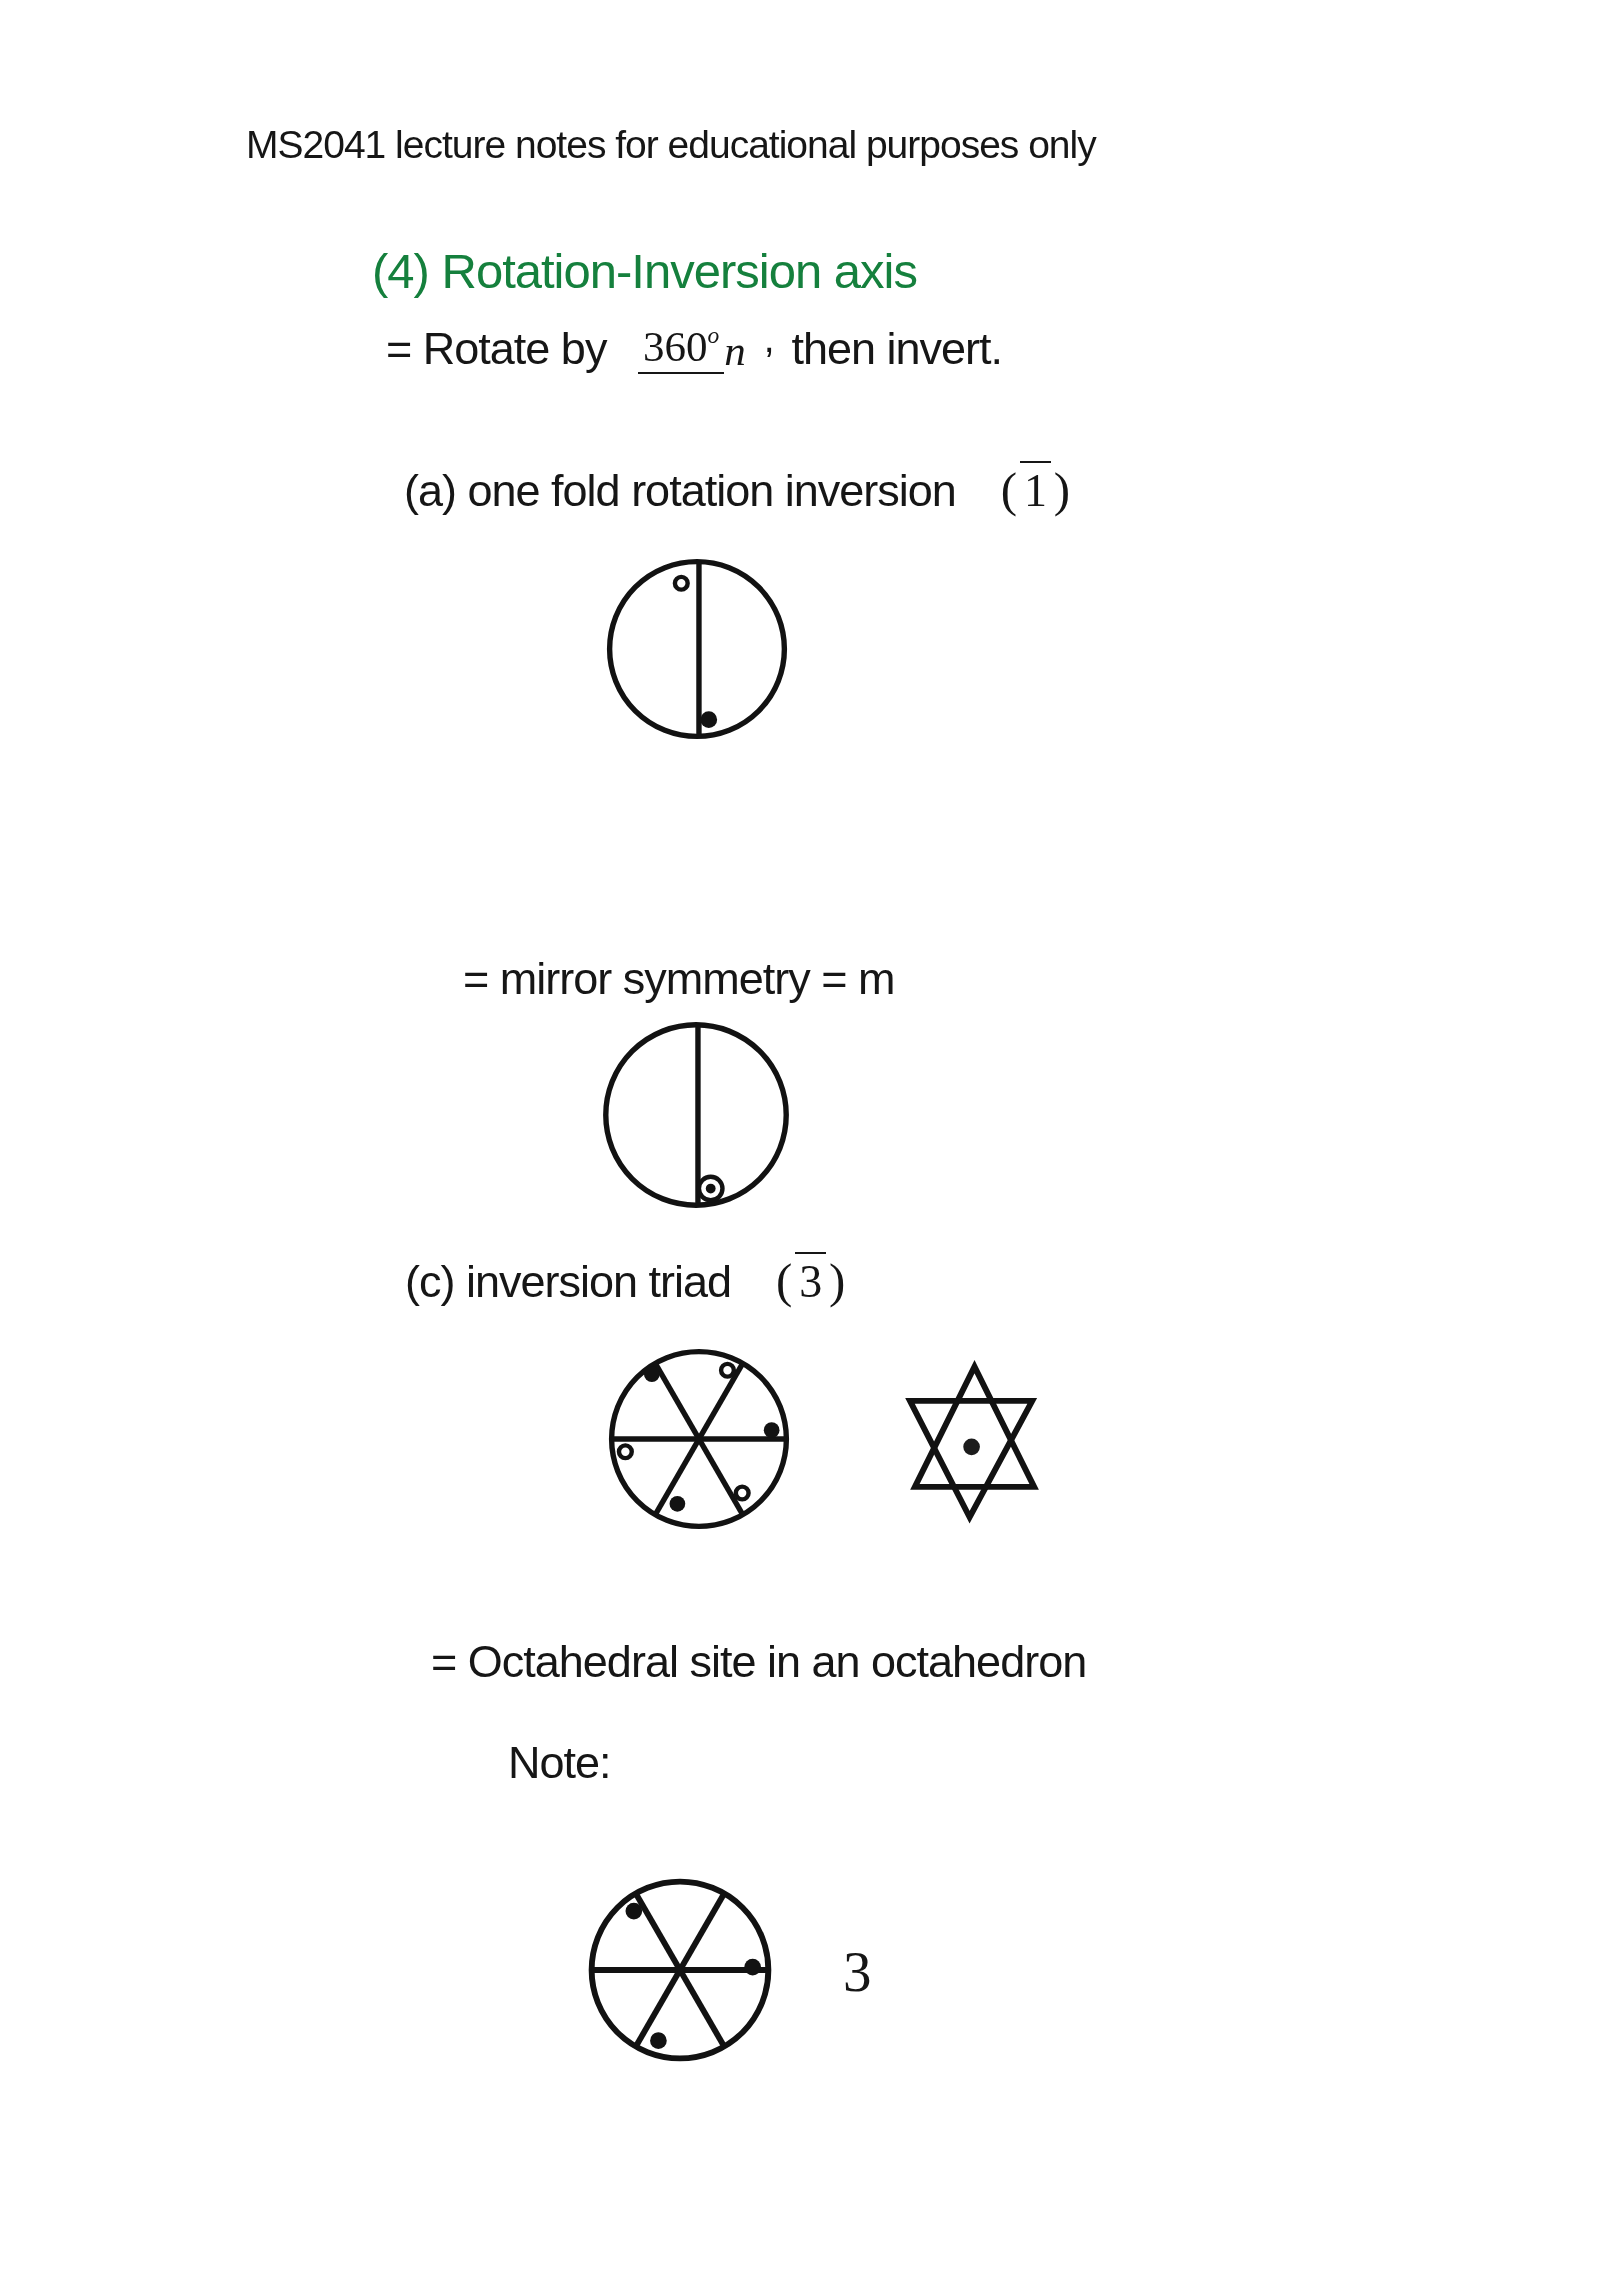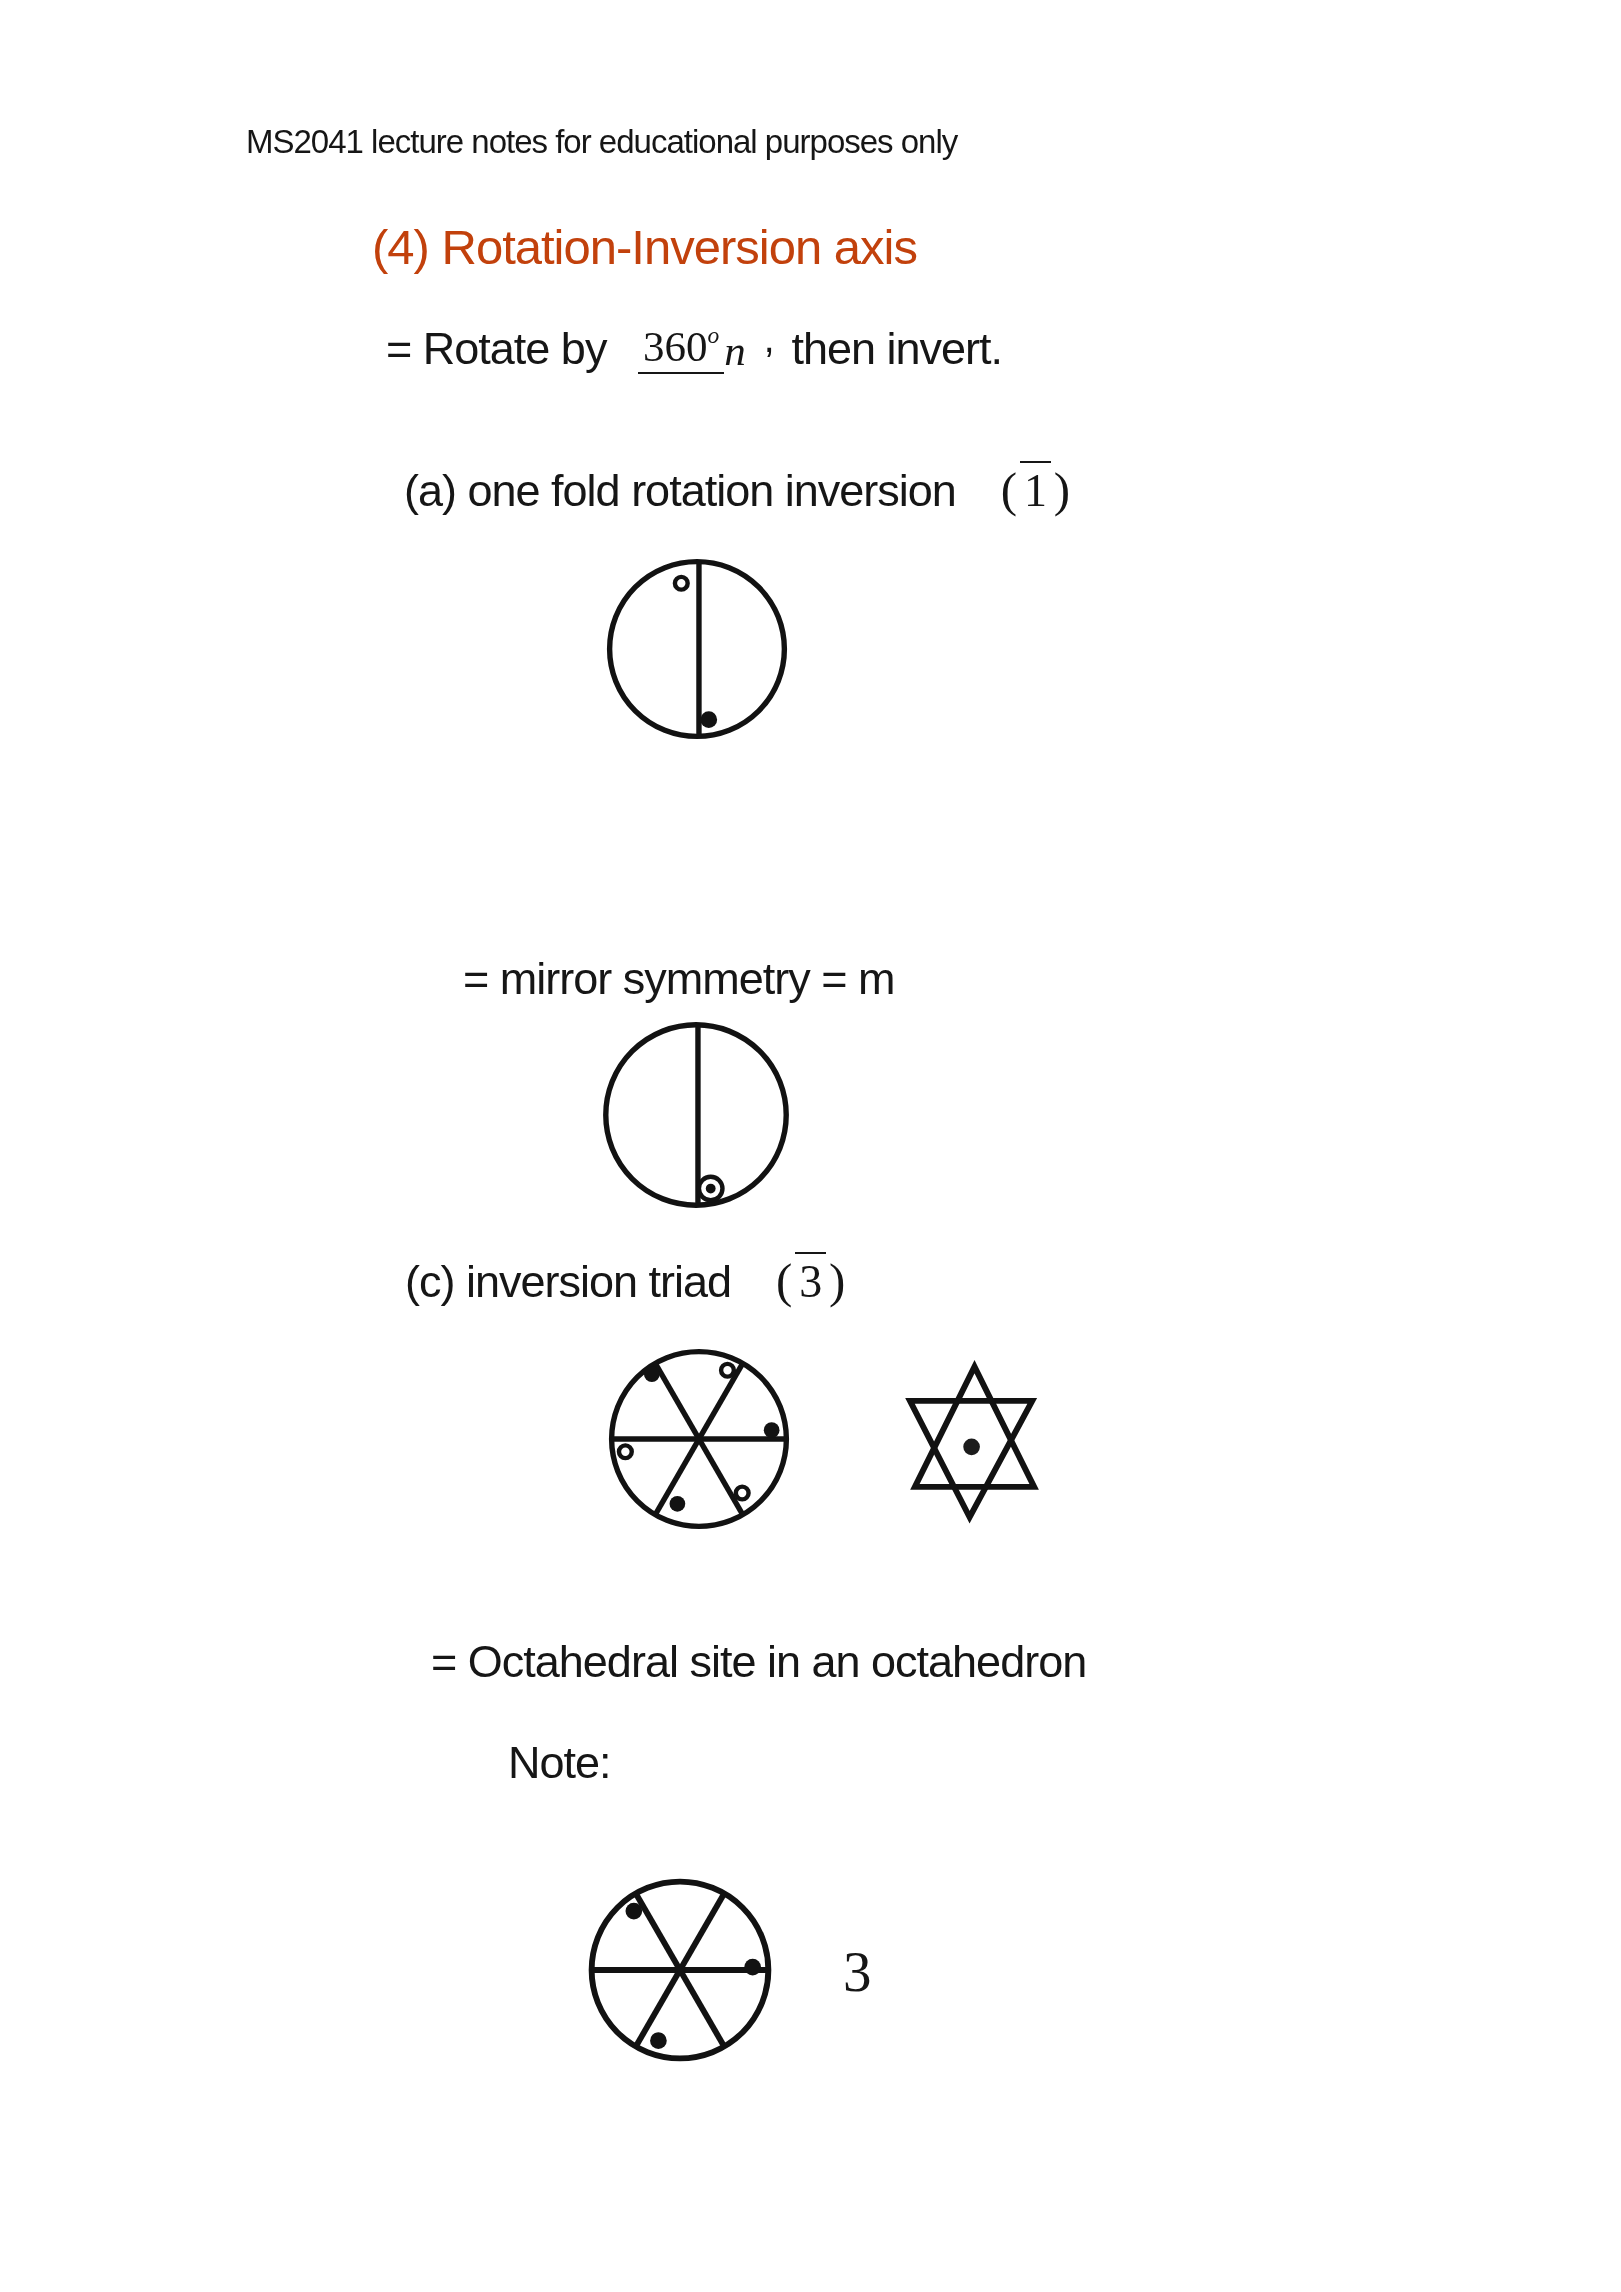--- a/index.html
+++ b/index.html
@@ -1,21 +1,21 @@
 <!DOCTYPE html>
 <html><head>
 <meta charset="utf-8">
 <style>
   html,body{margin:0;padding:0;background:#ffffff;}
   .page{
     position:relative;width:1621px;height:2293px;background:#ffffff;
     font-family:"Liberation Sans",sans-serif;color:#161616;overflow:hidden;
   }
   .abs{position:absolute;white-space:nowrap;}
-  .header-line{left:246px;top:123px;font-size:33px;letter-spacing:-1px;}
+  .header-line{left:246px;top:123px;font-size:39px;letter-spacing:-1px;}
   .heading-line{left:372px;top:219px;font-size:49px;letter-spacing:-1px;color:#1f1fd0;}
   .formula-row{left:386px;top:323px;display:flex;align-items:center;gap:18px;font-size:45px;letter-spacing:-1px;}
   .fraction{display:inline-flex;flex-direction:row;align-items:center;
     font-family:"Liberation Serif",serif;font-size:43px;letter-spacing:0;margin-left:13.7px;}
   .frac-num{border-bottom:2.9px solid #161616;padding:0 4.9px 4.9px 4.9px;line-height:1;}
   .frac-num sup{font-size:23.5px;vertical-align:17.6px;font-style:italic;}
   .frac-den{font-style:italic;padding-top:3.9px;line-height:1;}
   .mid-comma{display:inline-block;transform:translateY(-9.8px);font-size:39px;}
   .item-row{display:flex;align-items:baseline;font-size:45px;letter-spacing:-1px;}
   .row-a{left:404px;top:461px;}
@@ -31,21 +31,21 @@
   .fig{position:absolute;}
   svg{display:block;}
 </style>
 </head>
 <body>
 
 <div class="page">
 
   <div class="abs header-line">MS2041 lecture notes for educational purposes only</div>
 
-  <div class="abs heading-line" style="color: #c2410c;">(4) Rotation-Inversion axis</div>
+  <div class="abs heading-line" style="color: #15803d; margin-top: 24px;">(4) Rotation-Inversion axis</div>
 
   <div class="abs formula-row">
     <span>= Rotate by</span>
     <span class="fraction">
       <span class="frac-num"><span>360</span><sup>o</sup></span>
       <span class="frac-den">n</span>
     </span>
     <span class="mid-comma">,</span>
     <span>then invert.</span>
   </div>

